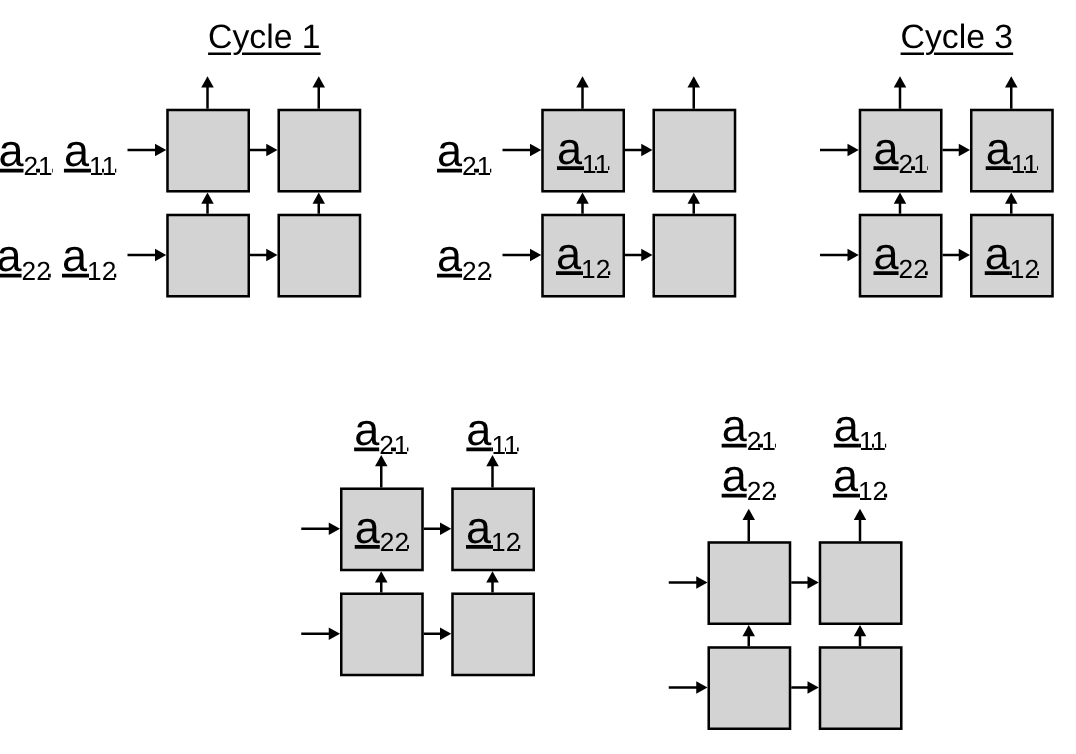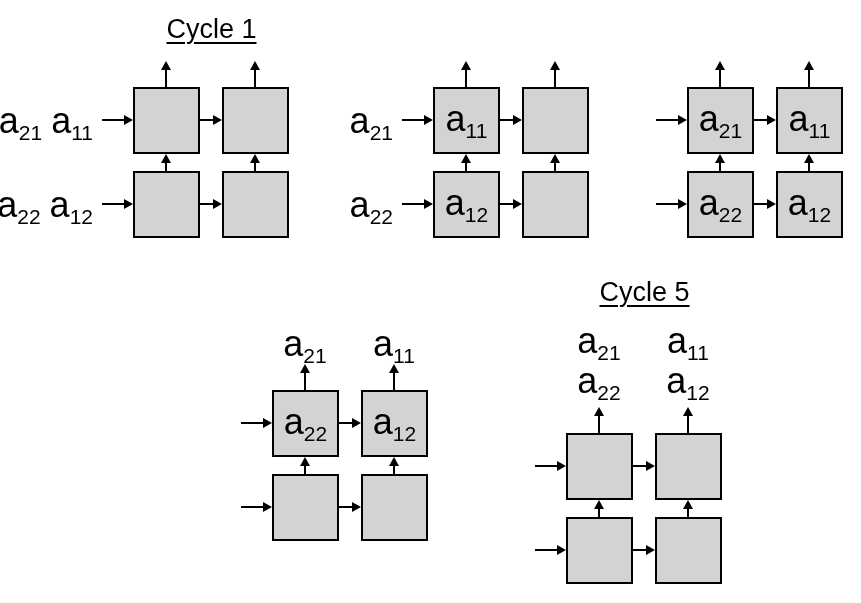--- a/index.html
+++ b/index.html
@@ -28,21 +28,21 @@
   
   .pe{
     position:absolute;width:67px;height:67px;box-sizing:border-box;
     background:var(--box-fill,#d3d3d3);border:2px solid var(--line,#000);
     display:flex;align-items:center;justify-content:center;
   }
   .pe.tl{left:0;top:0}.pe.tr{left:89px;top:0}
   .pe.bl{left:0;top:84px}.pe.br{left:89px;top:84px}
 
   
-  .al{font-size:36px;line-height:1;white-space:nowrap;}
+  .al{font-size:36px;line-height:1;white-space:nowrap;text-decoration:underline;}
   .al sub{font-size:21px;line-height:1;vertical-align:baseline;position:relative;top:7px;}
   .pe .al{transform:translateY(-2px);}
 
   
   .left-label{
     position:absolute;left:-152px;width:112px;height:67px;
     display:flex;align-items:center;justify-content:flex-end;gap:9px;
   }
   .left-label.r1{top:0}.left-label.r2{top:84px}
 
@@ -138,20 +138,21 @@
     <div class="arr up out-r"></div>
     <div class="arr up midv-l"></div>
     <div class="arr up midv-r"></div>
     <div class="arr right in-t"></div>
     <div class="arr right in-b"></div>
     <div class="arr right midh-t"></div>
     <div class="arr right midh-b"></div>
   </section>
 
   <section class="cycle" id="c3">
+    <div class="title t-std">Cycle 3</div>
 
     <div class="pe tl">
       <span class="al"><span>a</span><sub>21</sub></span>
     </div>
     <div class="pe tr">
       <span class="al"><span>a</span><sub>11</sub></span>
     </div>
     <div class="pe bl">
       <span class="al"><span>a</span><sub>22</sub></span>
     </div>
@@ -191,21 +192,20 @@
     <div class="arr up out-r"></div>
     <div class="arr up midv-l"></div>
     <div class="arr up midv-r"></div>
     <div class="arr right in-t"></div>
     <div class="arr right in-b"></div>
     <div class="arr right midh-t"></div>
     <div class="arr right midh-b"></div>
   </section>
 
   <section class="cycle" id="c5">
-    <div class="title t-c5">Cycle 5</div>
 
     <div class="top-label col-l y5-r1">
       <span class="al"><span>a</span><sub>21</sub></span>
     </div>
     <div class="top-label col-r y5-r1">
       <span class="al"><span>a</span><sub>11</sub></span>
     </div>
     <div class="top-label col-l y5-r2">
       <span class="al"><span>a</span><sub>22</sub></span>
     </div>

